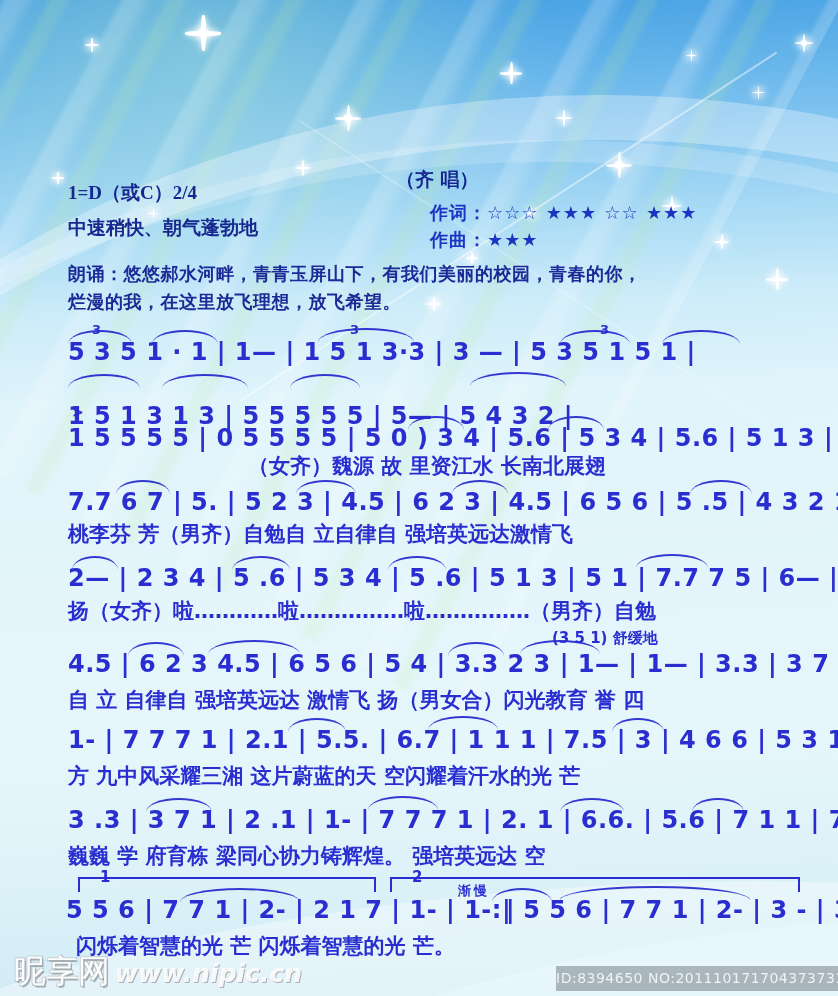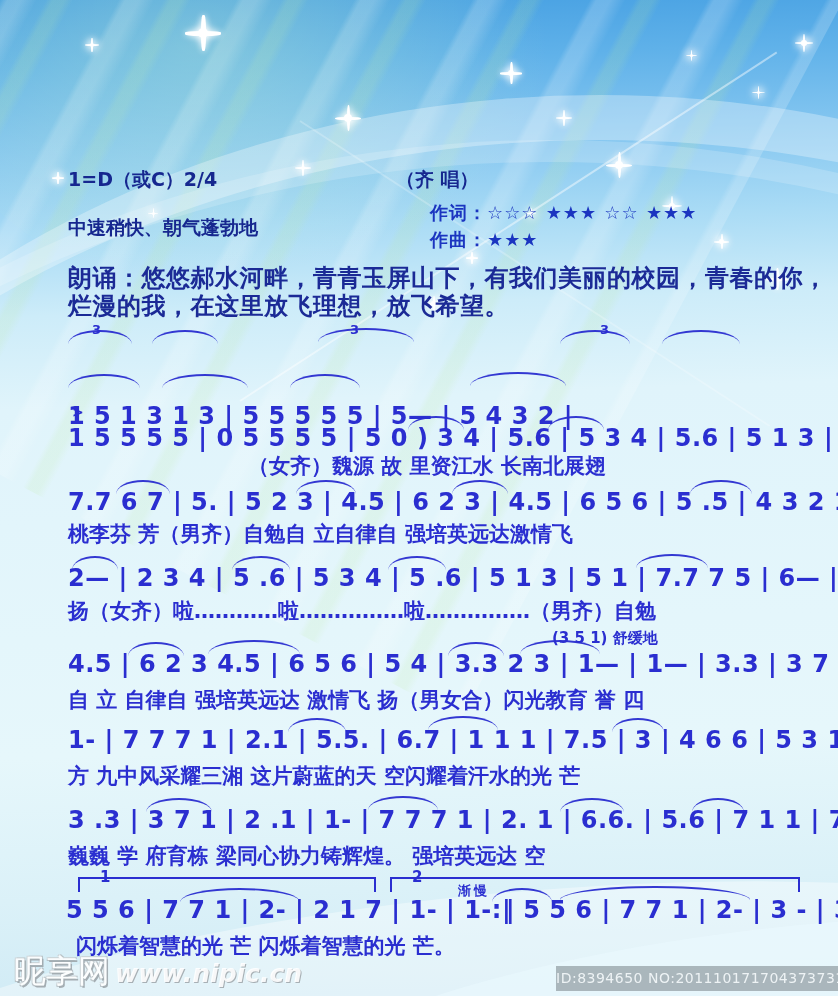--- a/index.html
+++ b/index.html
@@ -32,21 +32,21 @@
   .sparkle .h{left:0;top:45%;width:100%;height:12%;}
   .sparkle .v{left:45%;top:0;width:12%;height:100%;}
   .sparkle .c{left:35%;top:35%;width:30%;height:30%;border-radius:50%;box-shadow:0 0 10px 3px rgba(255,255,255,.9);}
   
   .title{left:50%;top:80px;transform:translateX(-50%);font-size:57px;font-weight:900;
     letter-spacing:10px;color:#ffe100;-webkit-text-stroke:2.5px #e41818;
     text-shadow:4px 5px 0 #4a1208,-2px -2px 0 #e41818,2px -2px 0 #e41818,
       -2px 2px 0 #e41818,2px 2px 0 #e41818;}
   .hdr{color:#16278f;font-weight:bold;font-size:19px;}
   .credit{color:#1b35c0;font-weight:bold;font-size:18px;letter-spacing:1px;}
-  .recite{color:#1b2a96;font-weight:bold;font-size:24px;letter-spacing:.5px;}
+  .recite{color:#1b2a96;font-weight:bold;font-size:18px;letter-spacing:.5px;}
   .notation{color:#2a2ed0;font-weight:bold;font-size:24px;letter-spacing:.5px;}
   .lyrics{color:#2a2ed0;font-weight:bold;font-size:21px;}
   .small-mark{color:#2a2ed0;font-weight:bold;font-size:14px;}
   .slur{position:absolute;height:12px;border-top:2.5px solid #2a2ed0;
     border-radius:50% 50% 0 0 / 100% 100% 0 0;opacity:.95;}
   .volta{position:absolute;height:13px;border-top:2px solid #2a2ed0;
     border-left:2px solid #2a2ed0;border-right:2px solid #2a2ed0;}
   .wm-logo{color:#ffffff;font-weight:400;font-size:32px;opacity:.92;
     text-shadow:1.5px 1.5px 0 #9fa8ad,-1px -1px 0 #cfd6da,1px -1px 0 #b8c0c4,-1px 1px 0 #b8c0c4;}
   .wm-url{color:rgba(255,255,255,.9);font-weight:bold;font-style:italic;font-size:25px;
@@ -154,37 +154,38 @@
       <i class="v"></i>
       <i class="c"></i>
     </div>
   <div class="sparkle" style="left:526px;top:208px;width:10px;height:10px;">
       <i class="h"></i>
       <i class="v"></i>
       <i class="c"></i>
     </div>
 
 
-  <div class="abs hdr" style="left:68px;top:167px;">1=D（或C）2/4</div>
+  <div class="abs hdr" style="left:68px;top:180px;font-family:Liberation Serif, serif;">1=D（或C）2/4</div>
   <div class="abs hdr" style="left:396px;top:167px;">（齐 唱）</div>
   <div class="abs credit" style="left:430px;top:201px;"><span>作词：</span><span>☆☆☆ ★★★  ☆☆  ★★★</span></div>
   <div class="abs hdr" style="left:68px;top:215px;">中速稍快、朝气蓬勃地</div>
   <div class="abs credit" style="left:430px;top:228px;text-align:right;"><span>作曲：</span><span>★★★</span></div>
 
   <div class="abs recite" style="left:68px;top:262px;">朗诵：悠悠郝水河畔，青青玉屏山下，有我们美丽的校园，青春的你，</div>
   <div class="abs recite" style="left:68px;top:290px;">烂漫的我，在这里放飞理想，放飞希望。</div>
 
   <div class="abs small-mark" style="left:92px;top:322px;font-size:13px;">3</div>
   <div class="abs small-mark" style="left:350px;top:322px;font-size:13px;">3</div>
   <div class="abs small-mark" style="left:600px;top:322px;font-size:13px;">3</div>
   <div class="slur" style="left:68px;top:330px;width:64px;"></div>
   <div class="slur" style="left:152px;top:330px;width:66px;"></div>
   <div class="slur" style="left:318px;top:328px;width:96px;"></div>
   <div class="slur" style="left:560px;top:330px;width:70px;"></div>
   <div class="slur" style="left:662px;top:330px;width:78px;"></div>
+  <div class="abs notation" style="left:68px;top:338px;">5 3 5   1 · 1  | 1— | 1 5 1 3·3 | 3 — | 5 3 5   1 5 1 |</div>
 
   <div class="slur" style="left:68px;top:374px;width:72px;"></div>
   <div class="slur" style="left:162px;top:374px;width:86px;"></div>
   <div class="slur" style="left:290px;top:374px;width:70px;"></div>
   <div class="slur" style="left:470px;top:372px;width:96px;"></div>
   <div class="abs notation" style="left:68px;top:402px;">1 5 1   3 1 3 | 5 5 5   5 5  |  5—  | 5 4  3 2 |</div>
 
   <div class="abs small-mark" style="left:72px;top:404px;">&gt;</div>
   <div class="slur" style="left:408px;top:416px;width:56px;"></div>
   <div class="slur" style="left:548px;top:416px;width:56px;"></div>

